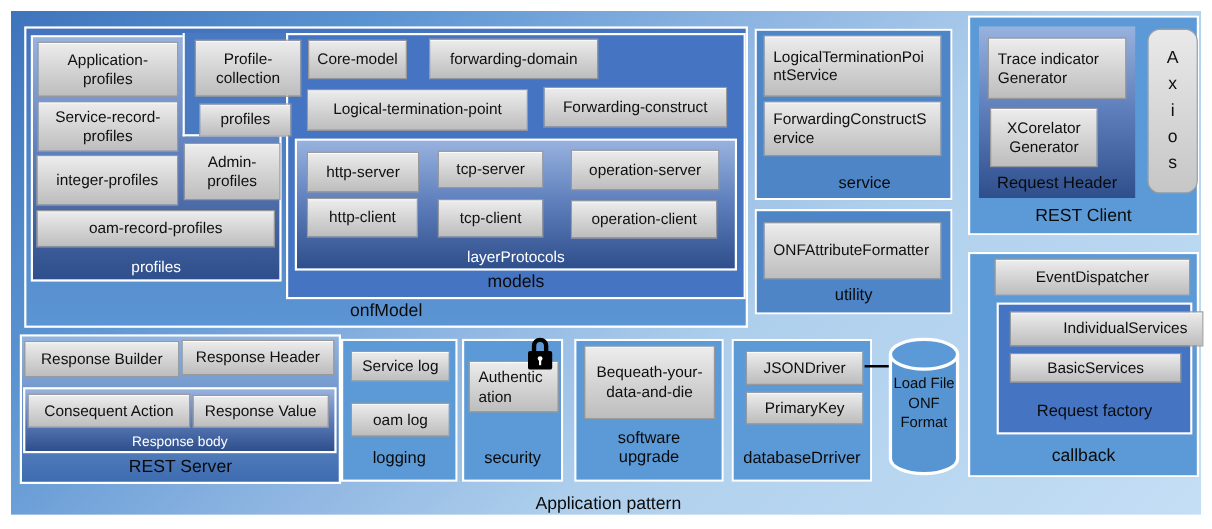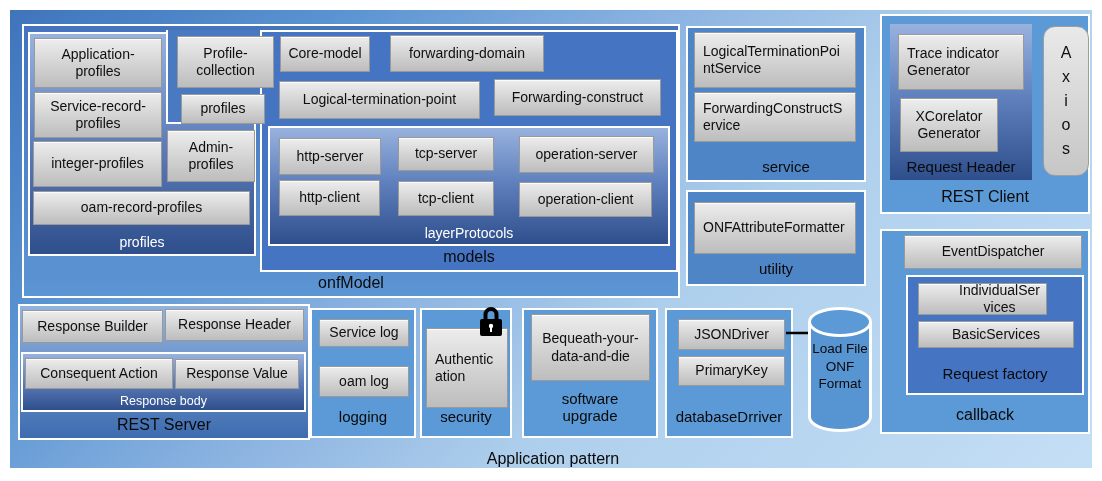--- a/index.html
+++ b/index.html
@@ -90,41 +90,41 @@
       <span>x</span>
       <span>i</span>
       <span>o</span>
       <span>s</span>
     </div>
     <div class="abs lbl big" style="left:870px;top:178px;width:210px;">REST Client</div>
 
     <div class="abs sec" style="left:870px;top:219px;width:210px;height:205px;"></div>
     <div class="abs gbox" style="left:894px;top:225px;width:178px;height:34px;">EventDispatcher</div>
     <div class="abs flat-blue" style="left:896px;top:265px;width:178px;height:120px;"></div>
-    <div class="abs gbox" style="left:908px;top:273px;width:129px;height:32px;padding-left:38px;">IndividualServices</div>
+    <div class="abs gbox" style="left:908px;top:273px;width:176px;height:32px;padding-left:38px;">IndividualServices</div>
     <div class="abs gbox" style="left:908px;top:311px;width:156px;height:27px;">BasicServices</div>
     <div class="abs lbl" style="left:896px;top:355px;width:178px;">Request factory</div>
     <div class="abs lbl big" style="left:870px;top:396px;width:210px;">callback</div>
 
     <div class="abs" style="left:8px;top:294px;width:292px;height:136px;background:linear-gradient(180deg,#92b3de,#3e6cb0);border:2px solid #fff;"></div>
     <div class="abs gbox" style="left:12px;top:300px;width:141px;height:33px;">Response Builder</div>
     <div class="abs gbox" style="left:155px;top:299px;width:139px;height:32px;">Response Header</div>
     <div class="abs grp" style="left:11px;top:342px;width:285px;height:60px;"></div>
     <div class="abs gbox" style="left:15px;top:348px;width:148px;height:31px;">Consequent Action</div>
     <div class="abs gbox" style="left:165px;top:349px;width:124px;height:30px;">Response Value</div>
     <div class="abs lbl white" style="left:11px;top:384px;width:285px;font-size:12.5px;">Response body</div>
     <div class="abs lbl big" style="left:8px;top:406px;width:292px;">REST Server</div>
 
     <div class="abs sec" style="left:300px;top:298px;width:106px;height:130px;"></div>
     <div class="abs gbox" style="left:309px;top:309px;width:90px;height:28px;">Service log</div>
     <div class="abs gbox" style="left:309px;top:356px;width:90px;height:31px;">oam log</div>
     <div class="abs lbl" style="left:300px;top:398px;width:106px;">logging</div>
 
     <div class="abs sec" style="left:410px;top:298px;width:92px;height:130px;"></div>
-    <div class="abs gbox left" style="left:416px;top:318px;width:82px;height:80px;">Authentication</div>
+    <div class="abs gbox left" style="left:416px;top:318px;width:82px;height:47px;">Authentication</div>
     <svg class="abs" style="left:468px;top:295px;" width="26" height="33" viewBox="0 0 26 33">
       <path d="M7.5 15 V9.5 a5.5 5.5 0 0 1 11 0 V15" fill="none" stroke="#000" stroke-width="4"></path>
       <rect x="2" y="14" width="22" height="17" rx="2" fill="#000"></rect>
       <circle cx="13" cy="21" r="2.2" fill="#fff"></circle>
       <rect x="12" y="22" width="2" height="5" fill="#fff"></rect>
     </svg>
     <div class="abs lbl" style="left:410px;top:398px;width:92px;">security</div>
 
     <div class="abs sec" style="left:512px;top:298px;width:136px;height:130px;"></div>
     <div class="abs gbox" style="left:521px;top:304px;width:119px;height:67px;">Bequeath-your-data-and-die</div>

